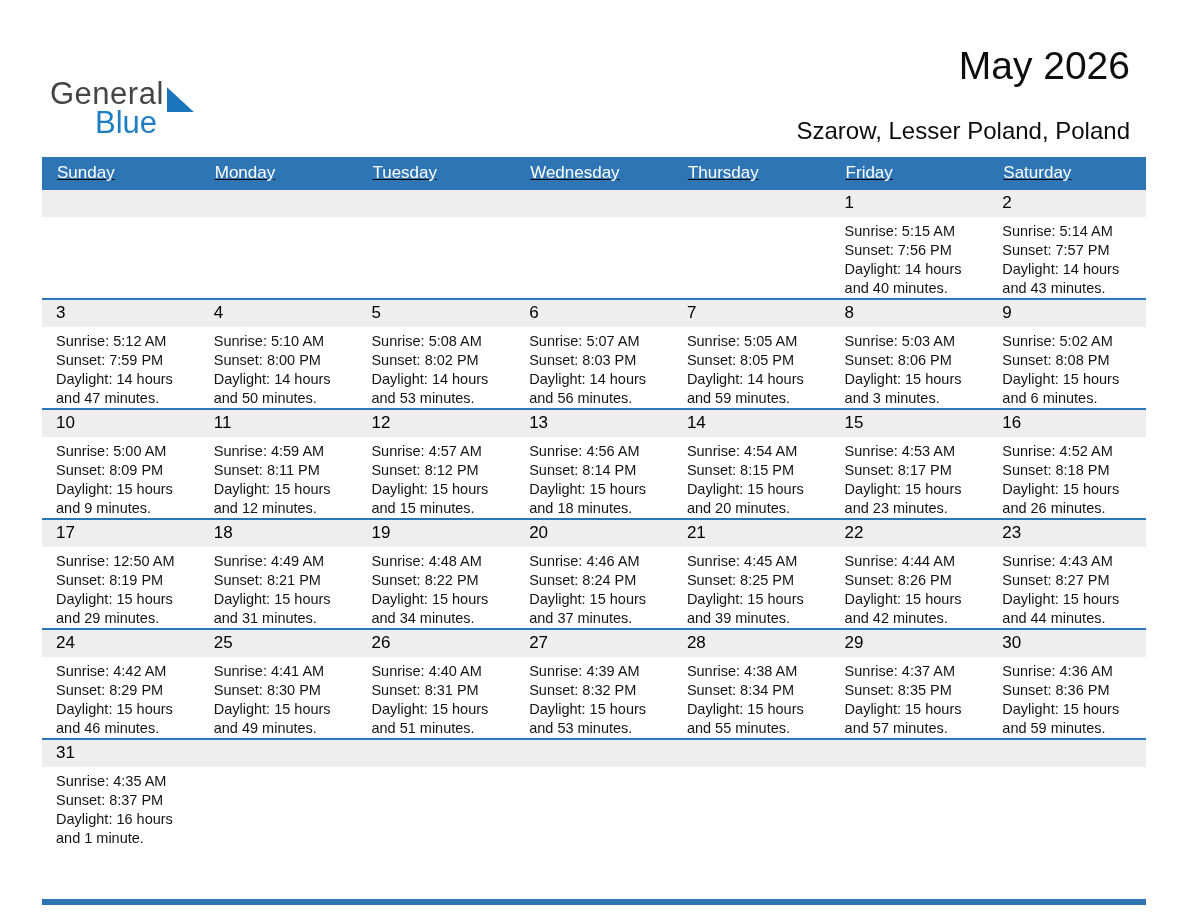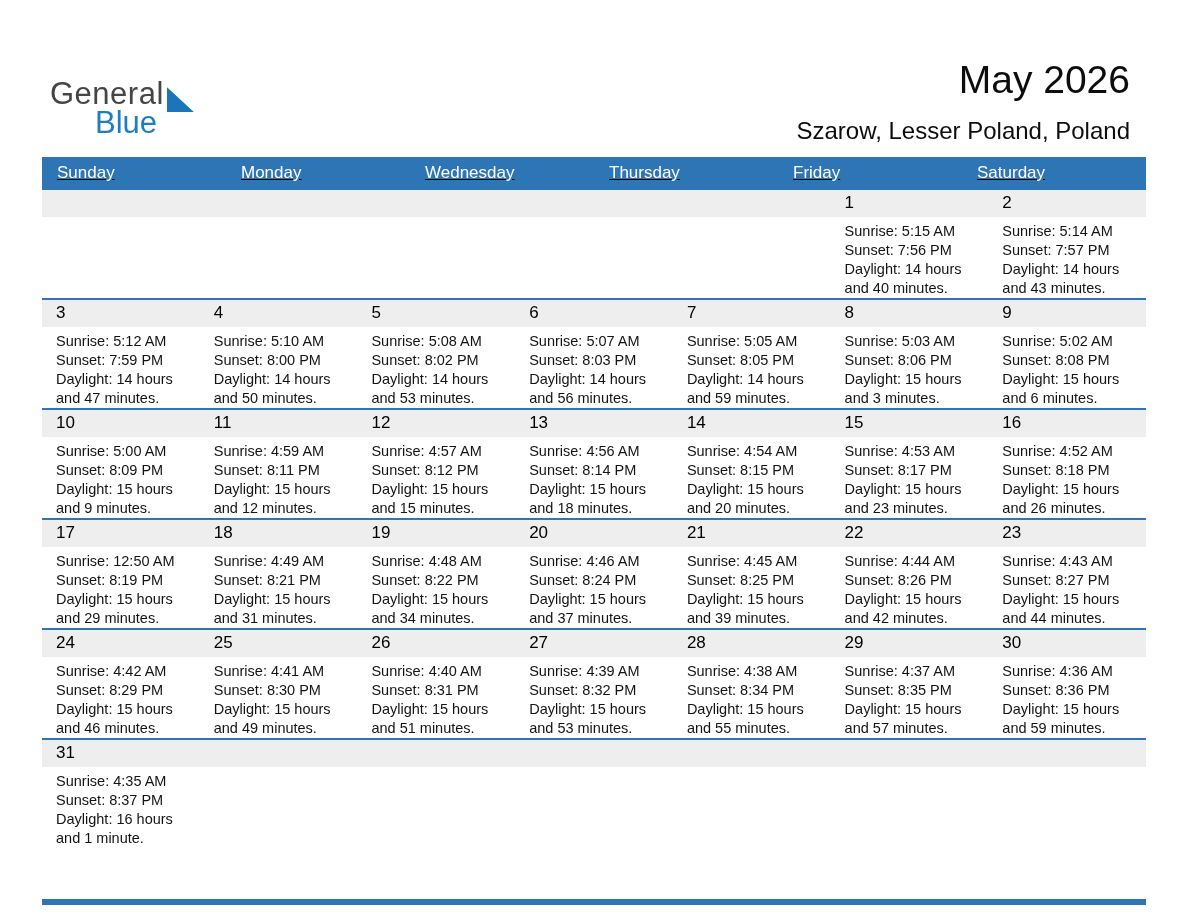--- a/index.html
+++ b/index.html
@@ -8,21 +8,21 @@
 
   
   .logo { position:absolute; left:50px; top:76px; width:220px; }
   .logo-row { display:flex; align-items:flex-end; }
   .logo-general { font-size:31px; color:#454545; letter-spacing:0.5px; }
   .logo-triangle { width:27px; height:25px; background:#1B75BB; margin-left:3px;
     clip-path: polygon(0 0, 100% 100%, 0 100%); }
   .logo-blue { font-size:31px; color:#1F7EC2; margin-left:45px; margin-top:-7px; }
 
   
-  .title { position:absolute; right:58px; top:58px; font-size:39px; color:#0d0d0d;
+  .title { position:absolute; right:58px; top:44px; font-size:39px; color:#0d0d0d;
     text-align:right; white-space:nowrap; }
   .subtitle { position:absolute; right:58px; top:117px; font-size:24px; color:#0d0d0d;
     text-align:right; white-space:nowrap; }
 
   
   .calendar { position:absolute; left:42px; top:157px; width:1104px; }
   .weekday-row { display:flex; background:#2E75B6; height:31px;text-decoration:underline; }
   .weekday-cell { flex:1; color:#ffffff; font-size:17px; line-height:31px;
     padding-left:15px; overflow:hidden; }
 
@@ -46,20 +46,21 @@
   <div class="logo-blue">Blue</div>
 </div>
 
 <div class="title">May 2026</div>
 <div class="subtitle">Szarow, Lesser Poland, Poland</div>
 
 <div class="calendar">
   <div class="weekday-row">
     <div class="weekday-cell">Sunday</div>
     <div class="weekday-cell">Monday</div>
+    <div class="weekday-cell">Tuesday</div>
     <div class="weekday-cell">Wednesday</div>
     <div class="weekday-cell">Thursday</div>
     <div class="weekday-cell">Friday</div>
     <div class="weekday-cell">Saturday</div>
   </div>
   <div id="calendar-grid">
       <div class="week-row">
         <div class="day-cell">
           <div class="day-strip"></div>
         </div>

